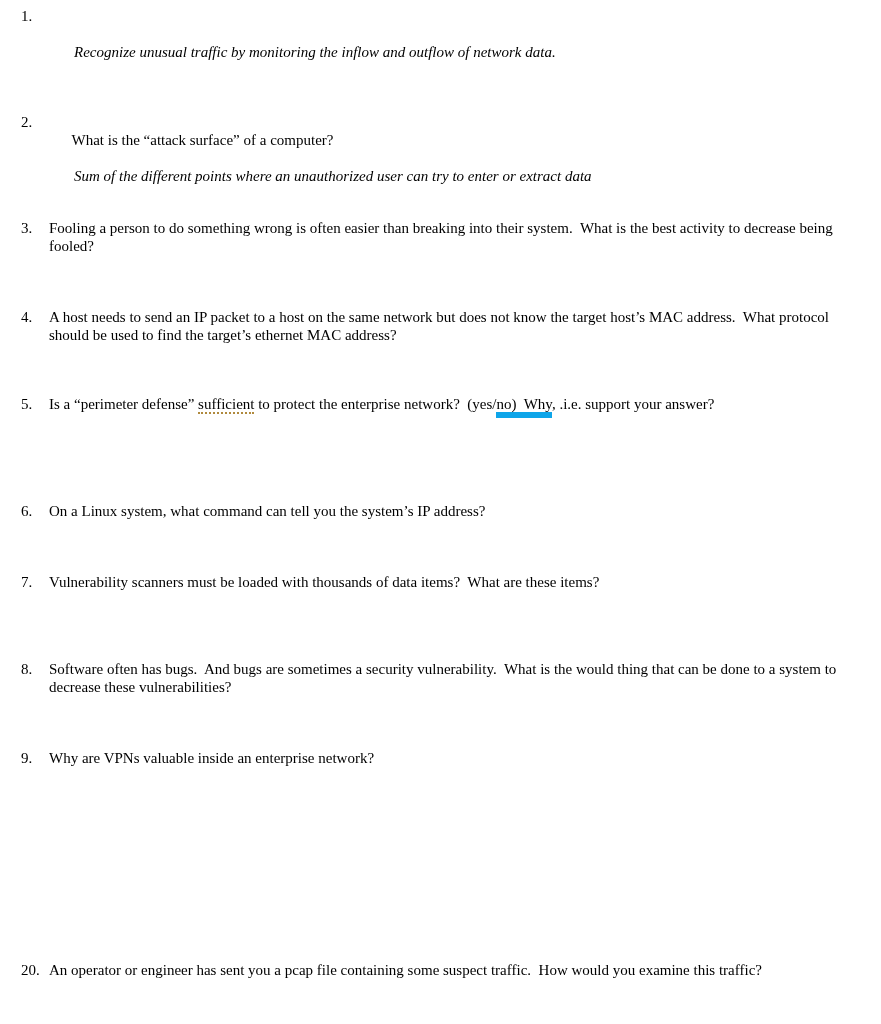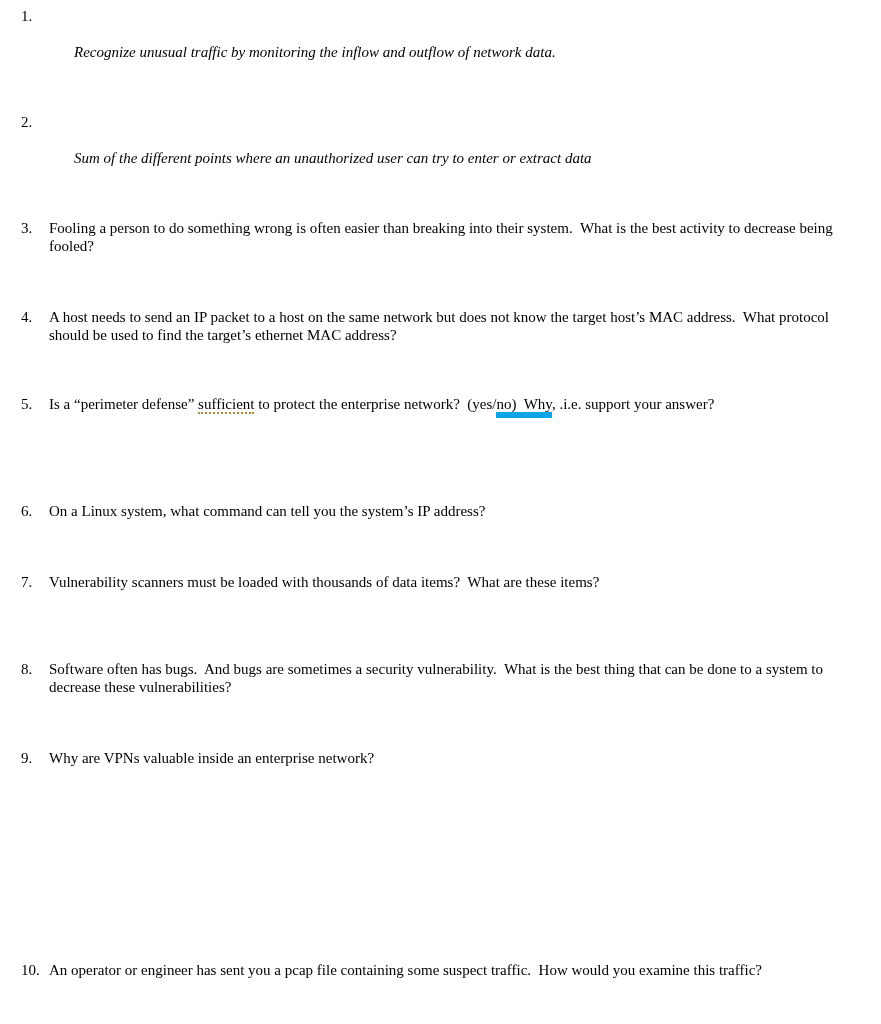--- a/index.html
+++ b/index.html
@@ -54,20 +54,21 @@
   <div class="q" style="top:7px">
     <span class="num">1.</span>
     <div class="qtext">
       <div class="answer">Recognize unusual traffic by monitoring the inflow and outflow of network data.</div>
     </div>
   </div>
 
   <div class="q" style="top:113px">
     <span class="num">2.</span>
     <div class="qtext">
+      <span>What is the “attack surface” of a computer?</span>
       <div class="answer">Sum of the different points where an unauthorized user can try to enter or extract data</div>
     </div>
   </div>
 
   <div class="q" style="top:219px">
     <span class="num">3.</span>
     <div class="qtext">Fooling a person to do something wrong is often easier than breaking into their system.  What is the best activity to decrease being fooled?</div>
   </div>
 
   <div class="q" style="top:308px">
@@ -85,28 +86,28 @@
     <div class="qtext">On a Linux system, what command can tell you the system’s IP address?</div>
   </div>
 
   <div class="q" style="top:573px">
     <span class="num">7.</span>
     <div class="qtext">Vulnerability scanners must be loaded with thousands of data items?  What are these items?</div>
   </div>
 
   <div class="q" style="top:660px">
     <span class="num">8.</span>
-    <div class="qtext">Software often has bugs.  And bugs are sometimes a security vulnerability.  What is the best thing that can be done to a system to decrease these vulnerabilities?</div>
+    <div class="qtext">Software often has bugs.  And bugs are sometimes a security vulnerability.  What is the would thing that can be done to a system to decrease these vulnerabilities?</div>
   </div>
 
   <div class="q" style="top:749px">
     <span class="num">9.</span>
     <div class="qtext">Why are VPNs valuable inside an enterprise network?</div>
   </div>
 
 
 
   <div class="q" style="top:961px">
-    <span class="num">10.</span>
+    <span class="num">20.</span>
     <div class="qtext">An operator or engineer has sent you a pcap file containing some suspect traffic.  How would you examine this traffic?</div>
   </div>
 
 </div>
 
 </body></html>

